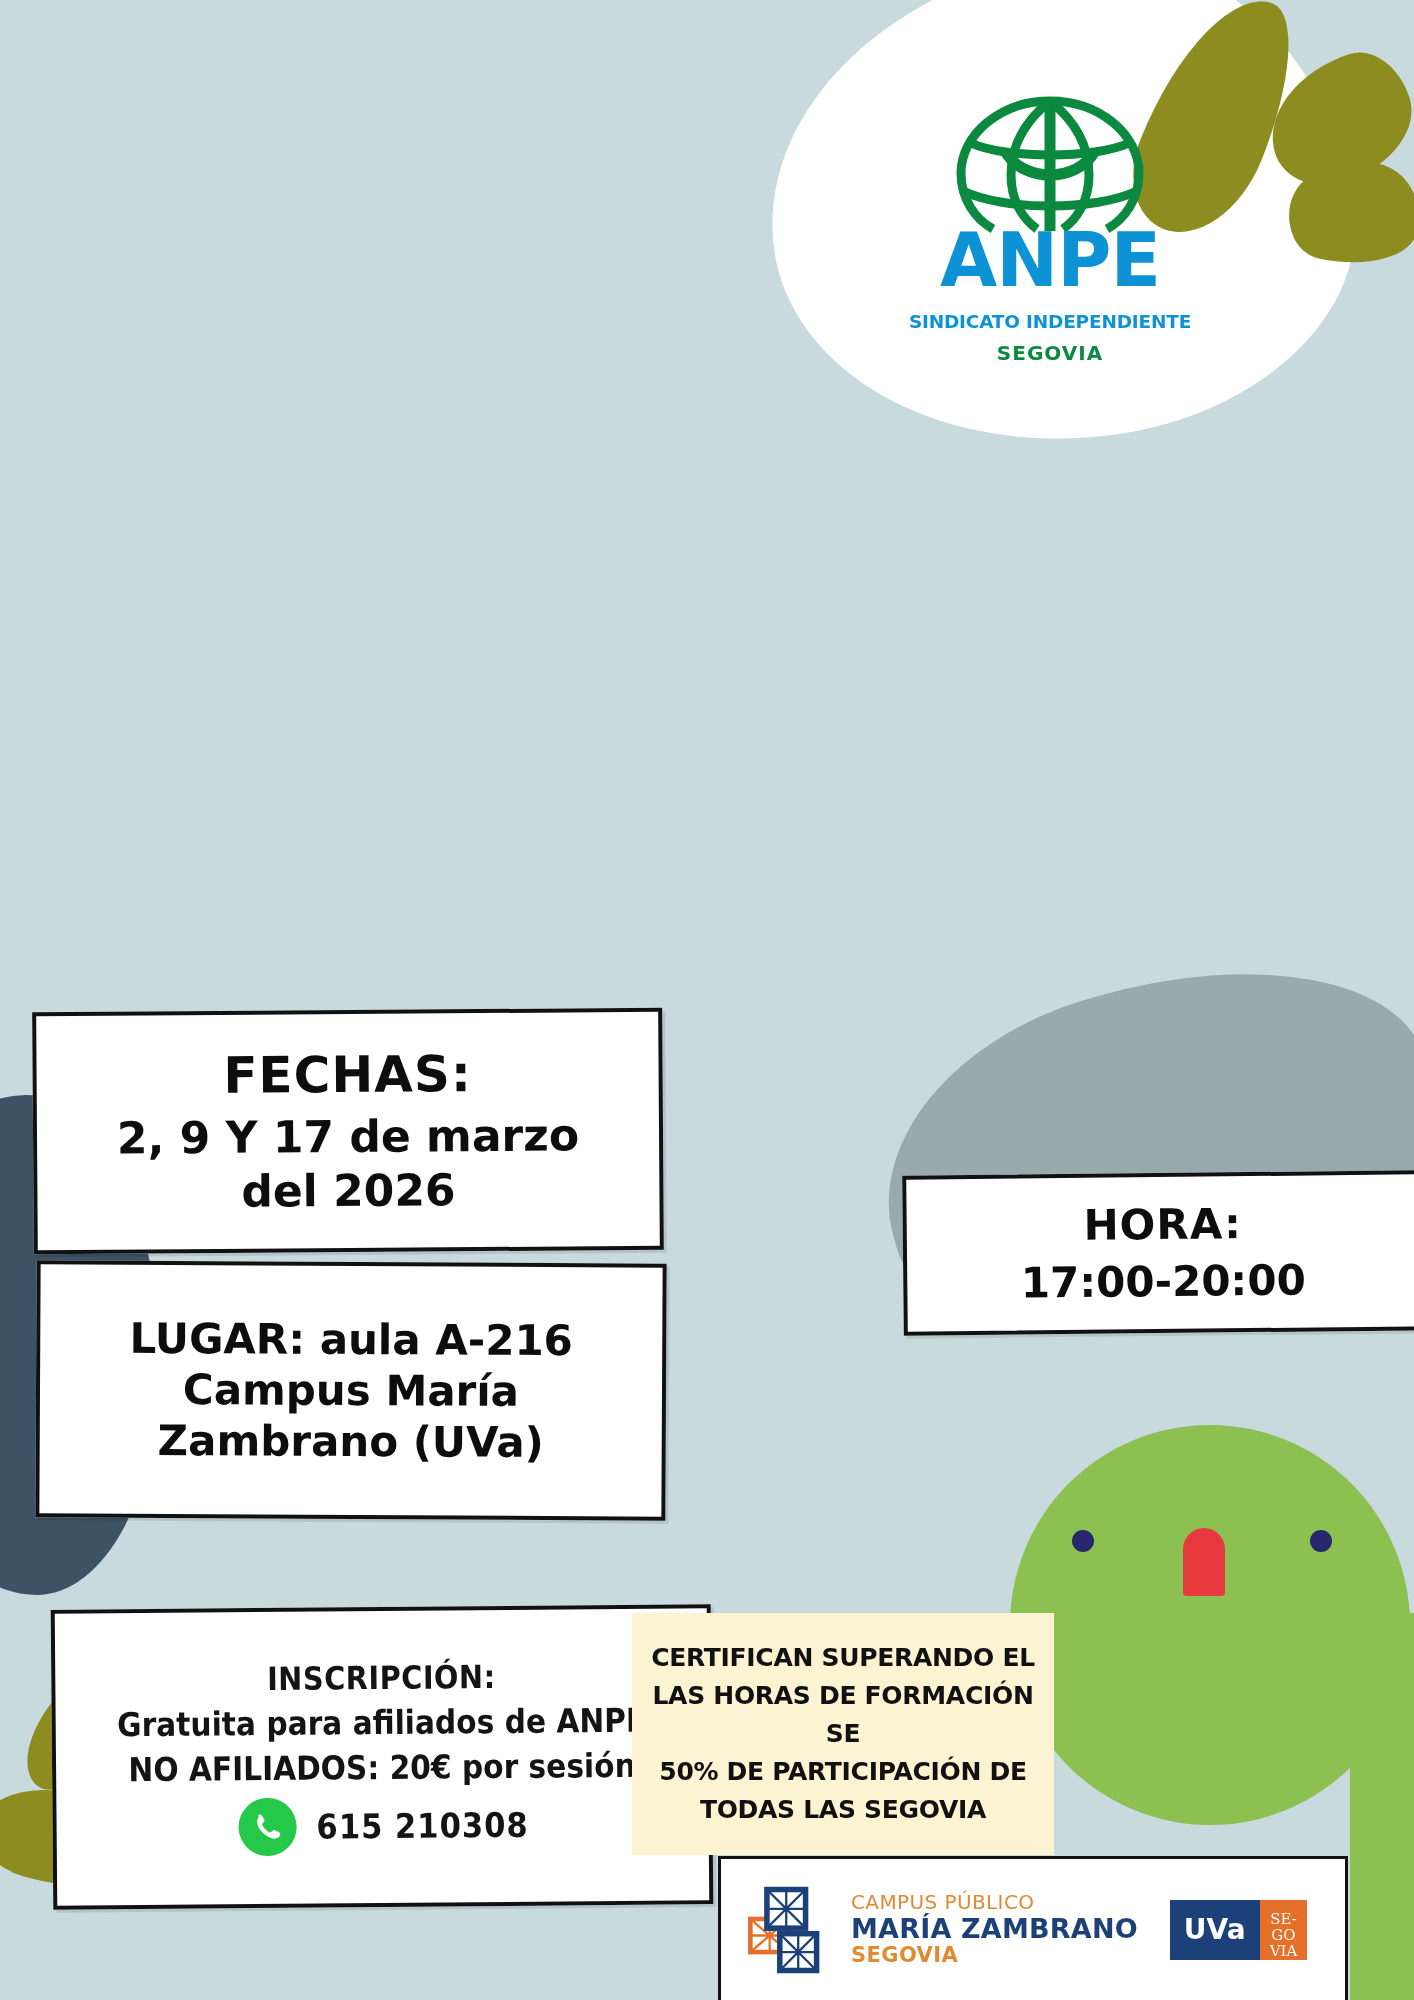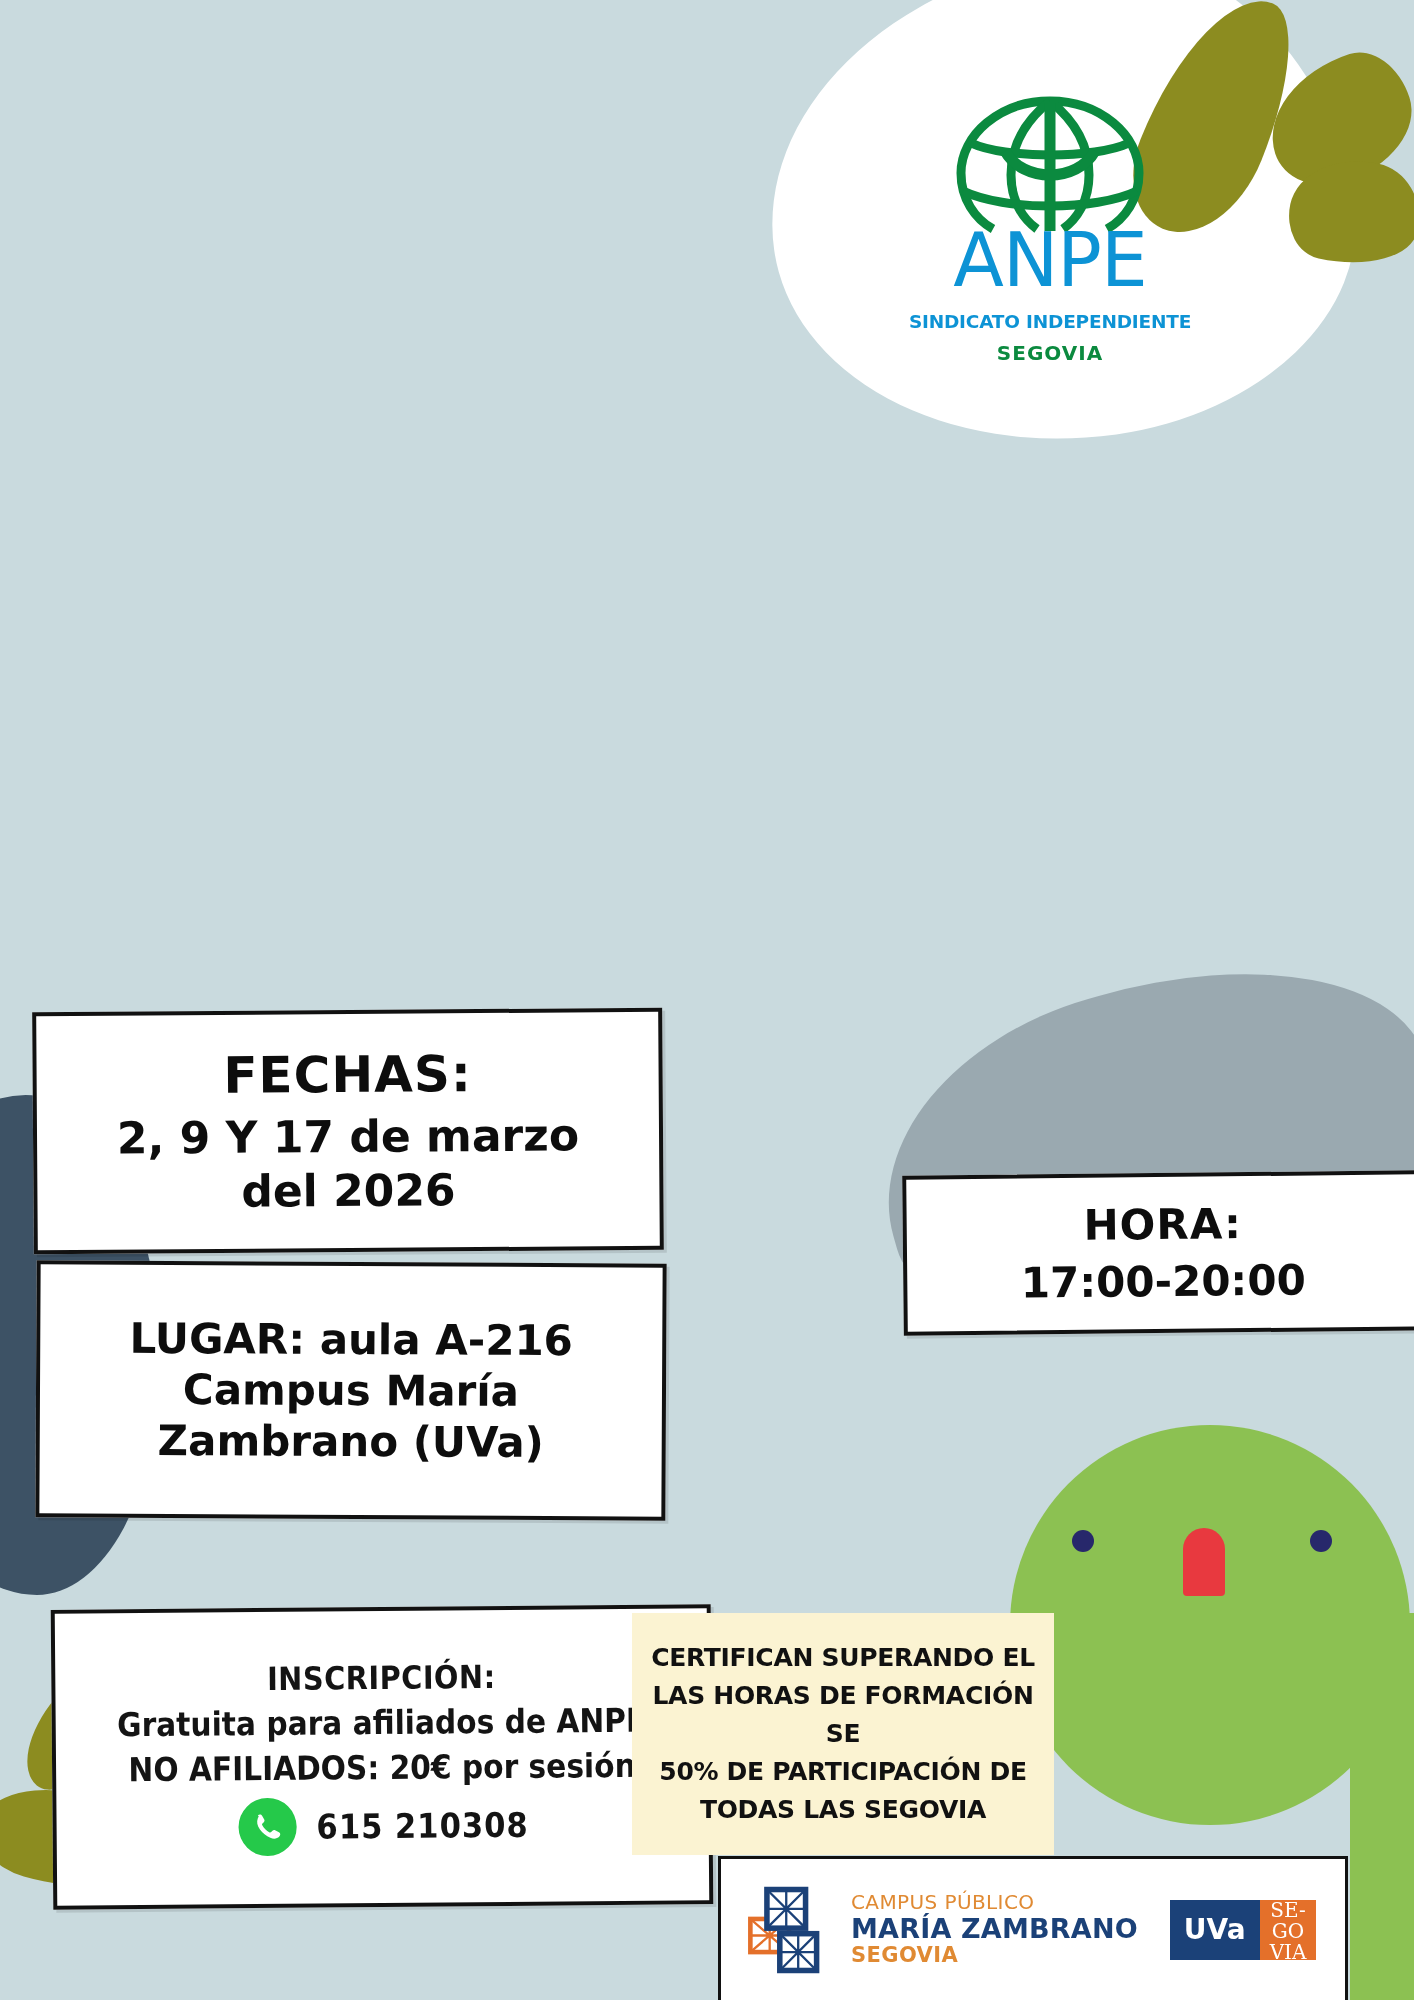--- a/index.html
+++ b/index.html
@@ -62,21 +62,21 @@
   .leaf-f{ left:10px; top:1700px; width:120px; height:70px;
     border-radius:65% 35% 60% 40% / 60% 55% 45% 40%; transform:rotate(-50deg); }
 
   
   .anpe-logo{
     position:absolute; left:905px; top:95px; width:290px; text-align:center;
   }
   .anpe-globe{ display:block; margin:0 auto; }
   .anpe-word{
     font-family:"DejaVu Sans", sans-serif;
-    font-weight:normal; font-size:74px; letter-spacing:-1px;
+    font-weight:bold; font-size:74px; letter-spacing:-1px;
     color:#0d93d5; line-height:0.86; margin-top:-6px;
   }
   .anpe-sub{
     font-family:"DejaVu Sans", sans-serif;
     font-weight:bold; font-size:18.5px; letter-spacing:-0.2px;
     color:#0d93d5; margin-top:18px;
   }
   .anpe-city{
     font-family:"DejaVu Sans", sans-serif;
     font-weight:bold; font-size:20px; letter-spacing:1px;
@@ -160,22 +160,22 @@
     font-size:20px; color:#e08a33; letter-spacing:0.4px; }
   .uva-t2{ font-family:"DejaVu Sans", sans-serif; font-weight:bold;
     font-size:27px; color:#1b4178; letter-spacing:0.2px; }
   .uva-t3{ font-family:"DejaVu Sans", sans-serif; font-weight:bold;
     font-size:21px; color:#e08a33; letter-spacing:0.4px; }
   .uva-badge{ display:flex; margin-left:16px; height:60px; }
   .uva-b1{ background:#1b4178; color:#fff; display:flex; align-items:center;
     justify-content:center; padding:0 14px;
     font-family:"DejaVu Sans", sans-serif; font-weight:bold; font-size:28px; }
   .uva-b2{ background:#e4702a; color:#fff; display:flex; flex-direction:column;
-    align-items:center; justify-content:flex-start; padding:0 10px;
-    font-family:"DejaVu Serif", serif; font-size:20px; line-height:1.06; }
+    align-items:center; justify-content:flex-end; padding:0 10px;
+    font-family:"DejaVu Serif", serif; font-size:15px; line-height:1.06; }
 
   .green-strip{
     position:absolute; left:1350px; top:1613px; width:64px; height:387px;
     background:#8cc152;
   }
 </style>
 </head>
 <body>
 
 <div class="stage">

